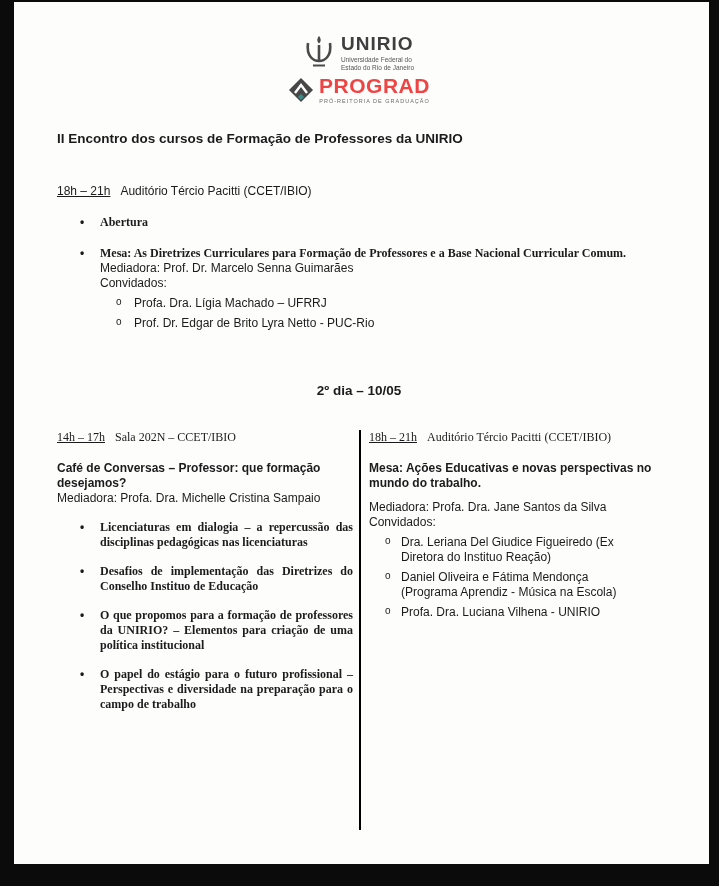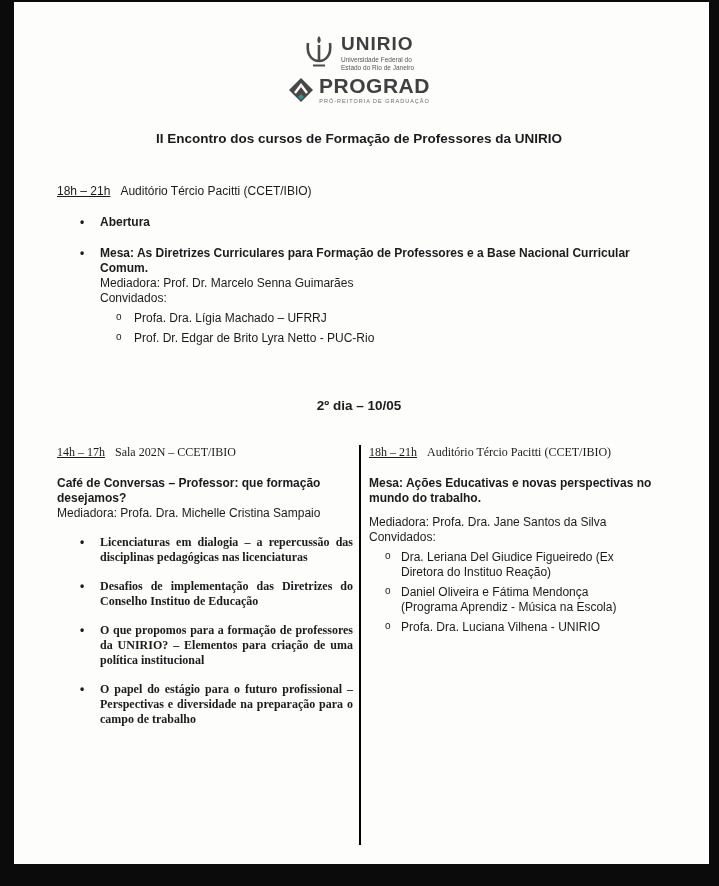--- a/index.html
+++ b/index.html
@@ -14,35 +14,35 @@
     left: 14px; top: 2px;
     width: 695px; height: 862px;
     background: #fdfdfc;
     color: #1b1b1b;
     font-size: 12px;
     line-height: 1.25;
     padding: 30px 48px 15px 43px;
     box-sizing: border-box;
     overflow: hidden;
   }
-  .bold { font-weight: bold; }
+  .bold { font-weight: bold; font-family: Liberation Serif, serif; }
 
   
   .logos { display: flex; flex-direction: column; align-items: center; gap: 4px; }
   .logo-unirio { display: flex; align-items: center; gap: 7px; }
   .unirio-txt { display: flex; flex-direction: column; }
   .unirio-name { font-weight: bold; font-size: 19px; letter-spacing: 1px; color: #3e3e3e; }
   .unirio-sub { font-size: 6.5px; color: #555; line-height: 1.2; }
   .logo-prograd { display: flex; align-items: center; gap: 5px; }
   .prograd-txt { display: flex; flex-direction: column; align-items: center; }
-  .prograd-name { font-weight: bold; font-size: 21px; letter-spacing: 0.5px; color: #404040; line-height: 1; }
+  .prograd-name { font-weight: bold; font-size: 21px; letter-spacing: 0.5px; color: #ef4444; line-height: 1; }
   .prograd-sub { font-size: 5.5px; letter-spacing: 1px; color: #6b6b6b; margin-top: 2px; }
 
   
-  .doc-title { margin: 26px 0 0 0; text-align: center; font-size: 13.5px; font-weight: bold; }
+  .doc-title { margin: 26px 0 0 0; text-align: left; font-size: 13.5px; font-weight: bold; }
   .day-heading { margin: 34px 0 0 0; text-align: center; font-size: 13.5px; font-weight: bold; }
   .day-heading.h2b { margin-top: 52px; }
 
   
   .session-line { margin: 36px 0 0 0; }
   .session-line .time { text-decoration: underline; margin-right: 10px; }
 
   
   .d1-list { margin-top: 14px; padding-left: 23px; }
   .li { display: flex; }

